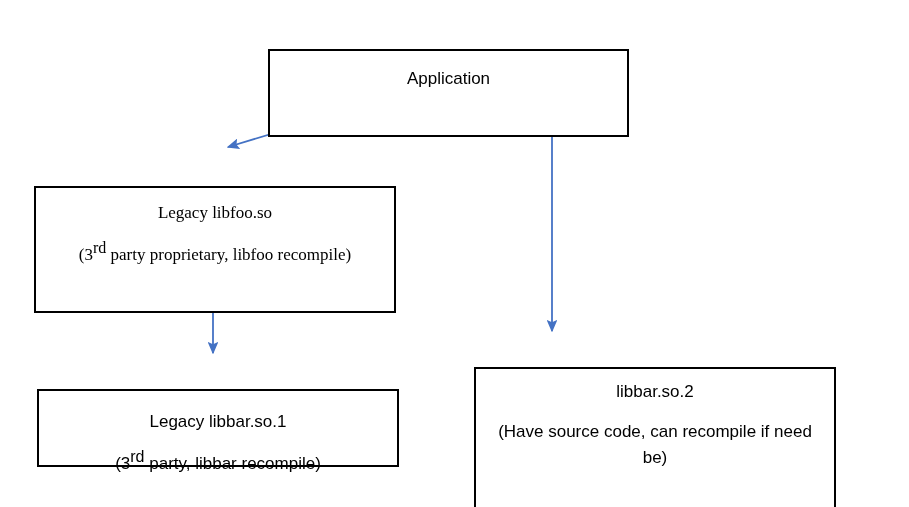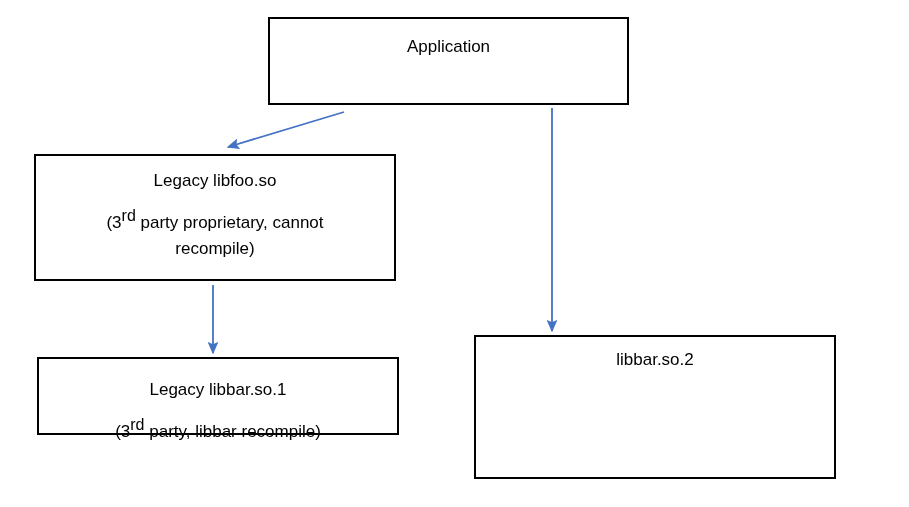--- a/index.html
+++ b/index.html
@@ -20,20 +20,21 @@
   }
   .node-box {
     position: absolute;
     box-sizing: border-box;
     border: 2px solid #000000;
     background: #ffffff;
     display: flex;
     flex-direction: column;
     align-items: center;
     text-align: center;
+    margin-top: 32px;
   }
   .node-title {
     font-size: 17px;
     line-height: 22px;
     color: #000000;
     white-space: nowrap;
   }
   .node-sub {
     font-size: 17px;
     line-height: 26px;
@@ -45,20 +46,21 @@
     vertical-align: 7px;
   }
   
   #box-application {
     left: 268px; top: 17px; width: 361px; height: 88px;
     padding-top: 17px;
   }
   #box-libfoo {
     left: 34px; top: 154px; width: 362px; height: 127px;
     padding-top: 14px;
+    font-family: Liberation Serif, serif;
   }
   #box-libfoo .node-sub { margin-top: 18px; width: 300px; }
   #box-libbar1 {
     left: 37px; top: 357px; width: 362px; height: 78px;
     padding-top: 20px;
   }
   #box-libbar1 .node-sub { margin-top: 18px; width: 330px; }
   #box-libbar2 {
     left: 474px; top: 335px; width: 362px; height: 144px;
     padding-top: 12px;
@@ -91,25 +93,26 @@
 
     <line x1="213" y1="285" x2="213" y2="353" stroke="#4472C4" stroke-width="1.8" marker-end="url(#arrowhead)"></line>
   </svg>
 
   <div class="node-box" id="box-application">
     <div class="node-title">Application</div>
   </div>
 
   <div class="node-box" id="box-libfoo">
     <div class="node-title">Legacy libfoo.so</div>
-    <div class="node-sub"><span>(3</span><sup>rd</sup><span> party proprietary, cannot recompile)</span></div>
+    <div class="node-sub"><span>(3</span><sup>rd</sup><span> party proprietary, libfoo recompile)</span></div>
   </div>
 
   <div class="node-box" id="box-libbar1">
     <div class="node-title">Legacy libbar.so.1</div>
     <div class="node-sub"><span>(3</span><sup>rd</sup><span> party, libbar recompile)</span></div>
   </div>
 
   <div class="node-box" id="box-libbar2">
     <div class="node-title">libbar.so.2</div>
+    <div class="node-sub"><span>(Have source code, can recompile if need be)</span><sup></sup><span></span></div>
   </div>
 
 </div>
 
 </body></html>

